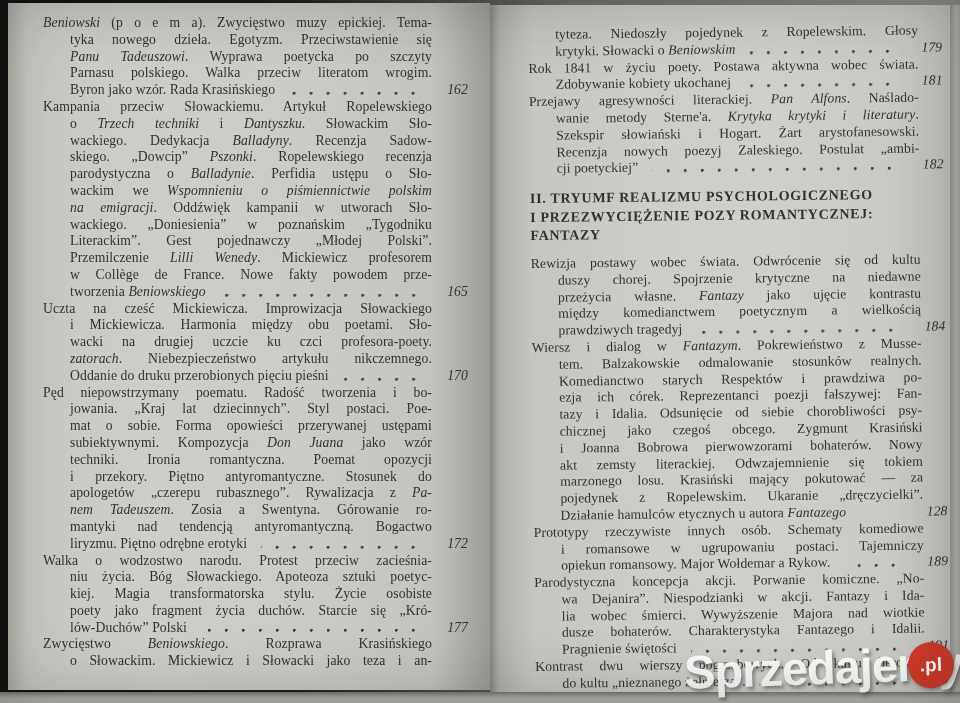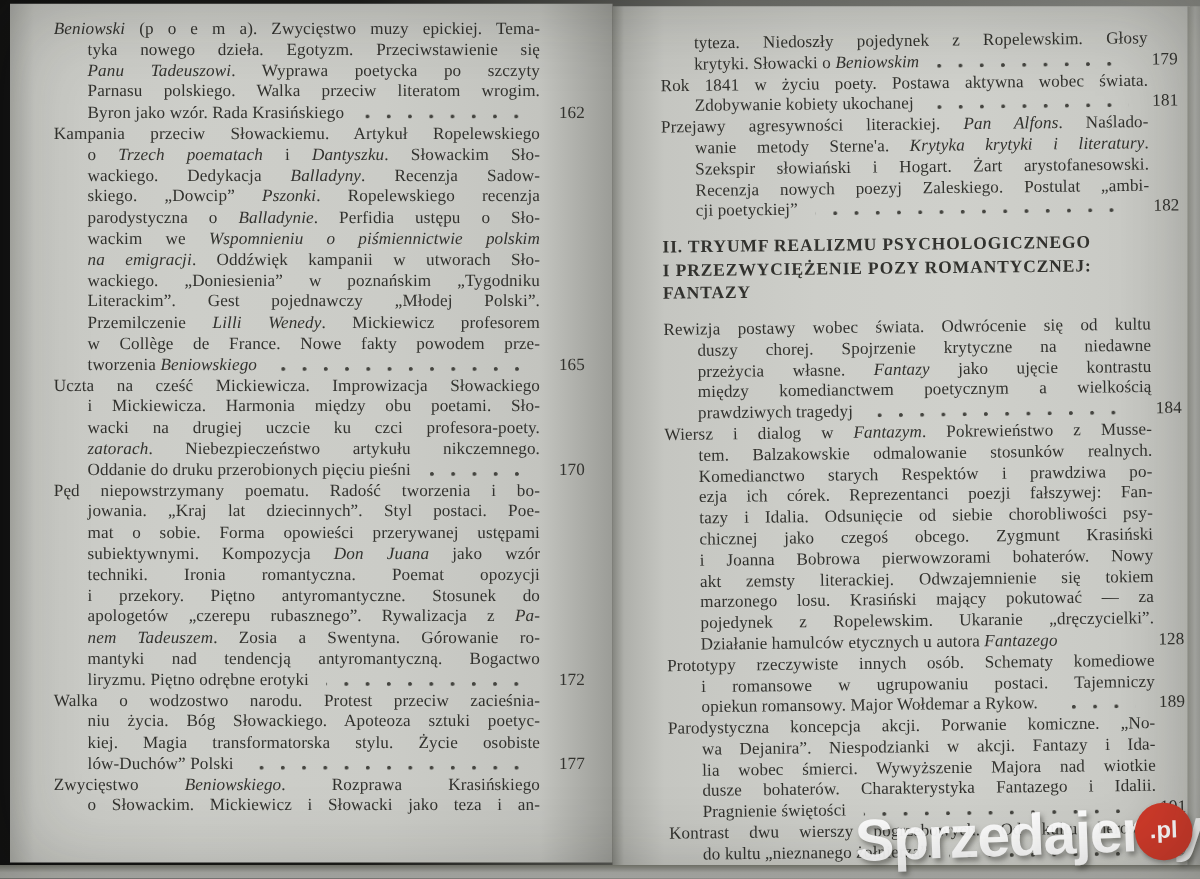--- a/index.html
+++ b/index.html
@@ -32,21 +32,21 @@
   .line.ind{padding-left:27px;}
   .lt{white-space:nowrap;}
   .lt.fill{flex:1 1 auto;white-space:normal;text-align:justify;text-align-last:justify;}
   .page-left  .lt.fill{margin-right:36px;}
   .page-right .lt.fill{margin-right:24px;}
   .it{font-style:italic;}
   .dots{flex:1 1 auto;min-width:0;align-self:flex-end;height:5px;margin:0 12px 3px 14px;
     background-image:radial-gradient(circle at 2.2px 2.2px,rgba(45,45,40,.85) 1.25px,transparent 1.8px);
     background-size:17px 5px;background-repeat:repeat-x;background-position:right bottom;}
   .dots.none{background:none;}
-  .pg{min-width:28px;text-align:right;}
+  .pg{min-width:28px;text-align:right;font-style:italic;}
   .toc-heading{margin:12px 0 10px 0;font-weight:bold;letter-spacing:.7px;
     font-size:14px;line-height:18.6px;}
   .watermark{position:absolute;left:684px;top:636px;width:276px;height:64px;
     transform:rotate(-2deg);pointer-events:none;}
   .wm-text{position:absolute;left:0;top:8px;
     font-family:"Liberation Sans","DejaVu Sans",sans-serif;font-weight:bold;
     font-size:47px;line-height:47px;color:rgba(255,255,255,.95);
     text-shadow:2px 3px 4px rgba(55,55,50,.5);letter-spacing:-1px;}
   .wm-badge{position:absolute;left:224px;top:10px;width:46px;height:46px;border-radius:50%;
     background:#d03a2a;box-shadow:1px 2px 4px rgba(55,55,50,.45);
@@ -77,21 +77,21 @@
             <span class="lt"><span>Byron jako wzór. Rada Krasińskiego</span></span>
             <span class="dots"></span>
             <span class="pg">162</span>
           </div>
         </div>
         <div class="toc-entry">
           <div class="line">
             <span class="lt fill"><span>Kampania przeciw Słowackiemu. Artykuł Ropelewskiego</span></span>
           </div>
           <div class="line ind">
-            <span class="lt fill"><span>o </span><span class="it">Trzech poematach</span><span> i </span><span class="it">Dantyszku</span><span>. Słowackim Sło-</span></span>
+            <span class="lt fill"><span>o </span><span class="it">Trzech techniki</span><span> i </span><span class="it">Dantyszku</span><span>. Słowackim Sło-</span></span>
           </div>
           <div class="line ind">
             <span class="lt fill"><span>wackiego. Dedykacja </span><span class="it">Balladyny</span><span>. Recenzja Sadow-</span></span>
           </div>
           <div class="line ind">
             <span class="lt fill"><span>skiego. „Dowcip” </span><span class="it">Pszonki</span><span>. Ropelewskiego recenzja</span></span>
           </div>
           <div class="line ind">
             <span class="lt fill"><span>parodystyczna o </span><span class="it">Balladynie</span><span>. Perfidia ustępu o Sło-</span></span>
           </div>
@@ -174,20 +174,23 @@
         </div>
         <div class="toc-entry">
           <div class="line">
             <span class="lt fill"><span>Walka o wodzostwo narodu. Protest przeciw zacieśnia-</span></span>
           </div>
           <div class="line ind">
             <span class="lt fill"><span>niu życia. Bóg Słowackiego. Apoteoza sztuki poetyc-</span></span>
           </div>
           <div class="line ind">
             <span class="lt fill"><span>kiej. Magia transformatorska stylu. Życie osobiste</span></span>
+          </div>
+          <div class="line ind">
+            <span class="lt fill"><span>poety jako fragment życia duchów. Starcie się „Kró-</span></span>
           </div>
           <div class="line ind">
             <span class="lt"><span>lów-Duchów” Polski</span></span>
             <span class="dots"></span>
             <span class="pg">177</span>
           </div>
         </div>
         <div class="toc-entry">
           <div class="line">
             <span class="lt fill"><span>Zwycięstwo </span><span class="it">Beniowskiego</span><span>. Rozprawa Krasińskiego</span></span>

